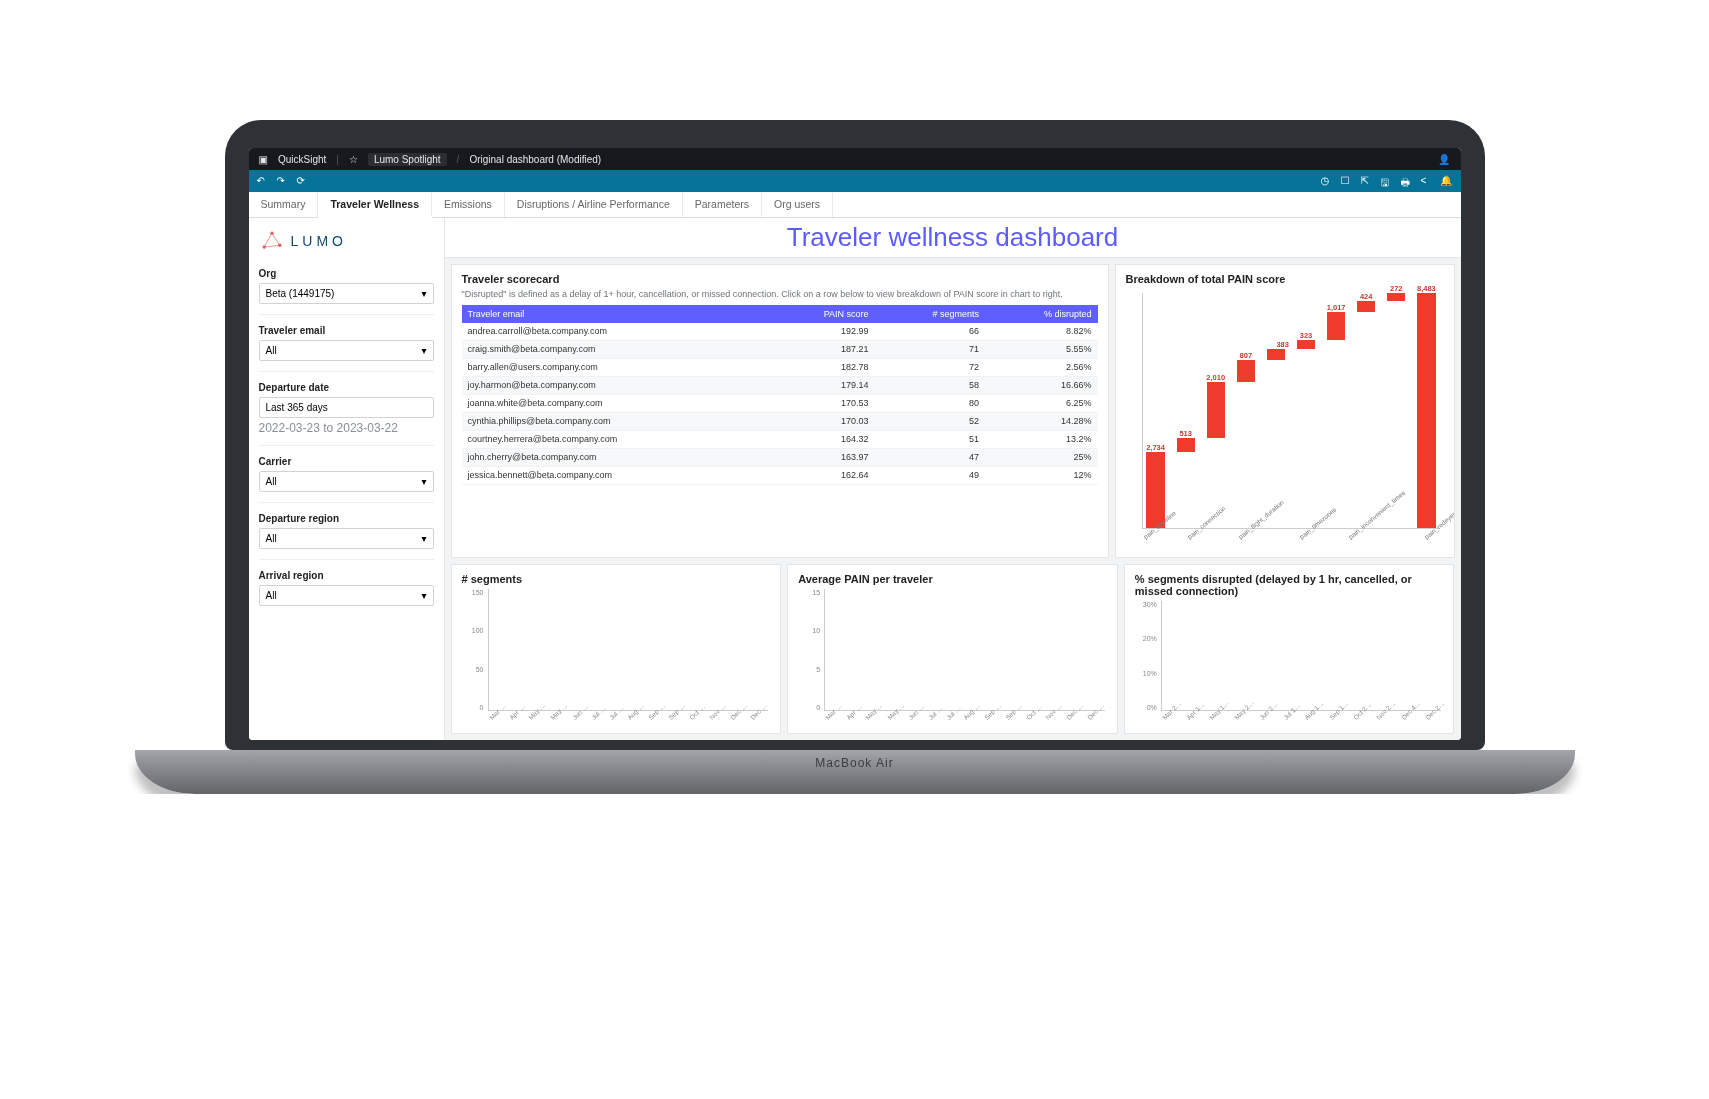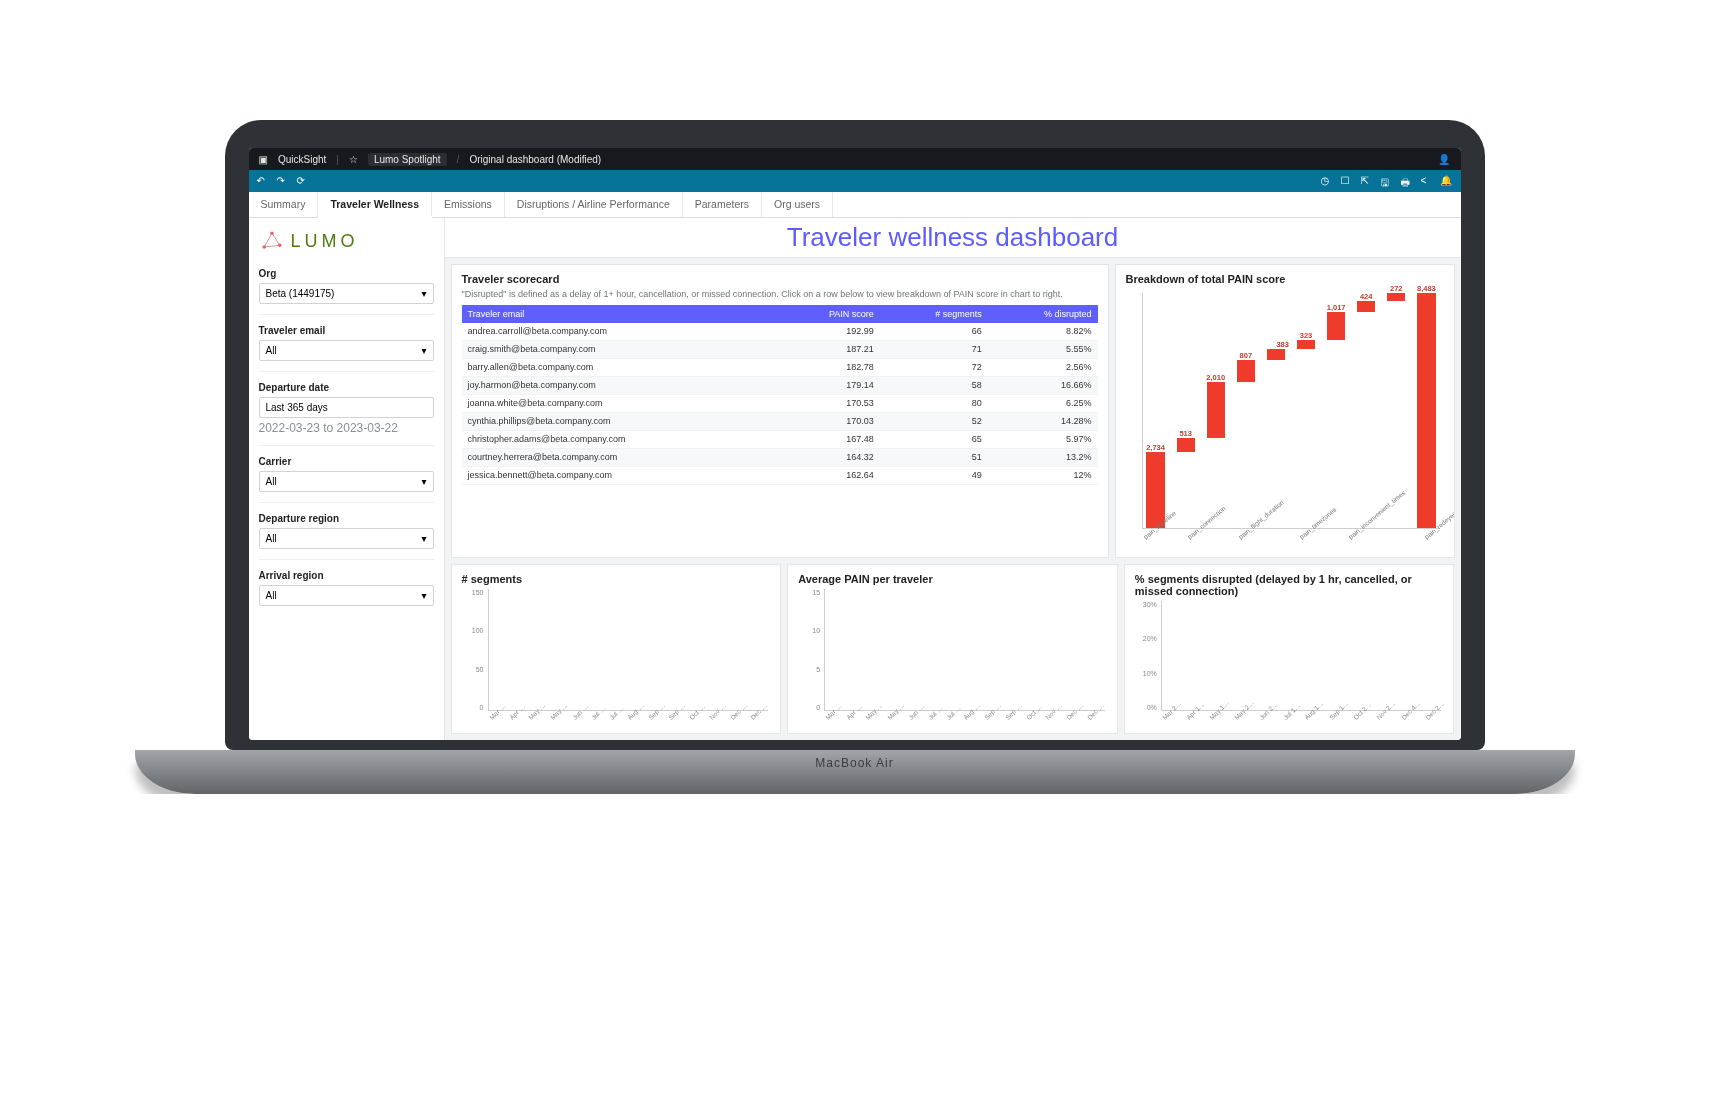--- a/index.html
+++ b/index.html
@@ -44,21 +44,21 @@
 .qs-tabs{background:#fff;border-bottom:1px solid #d9dcdf;display:flex;font-size:10.5px;color:#666;height:26px}
 .qs-tabs .tab{padding:6px 12px;border-right:1px solid #e6e8ea;cursor:pointer}
 .qs-tabs .tab.active{color:#222;font-weight:600;border-bottom:2px solid #fff;background:#fff;box-shadow:inset 0 -2px 0 #fff, 0 1px 0 #fff}
 .qs-tabs .tab.active{position:relative}
 
 
 .dash{flex:1;display:flex;overflow:hidden;background:#f2f3f4}
 .sidebar{width:196px;background:#fff;border-right:1px solid #e3e5e7;padding:6px 10px 0;display:flex;flex-direction:column;gap:10px;overflow:hidden}
 .brand-row{display:flex;align-items:center;gap:6px;height:34px}
 .brand-logo{width:26px;height:26px}
-.brand-text{font-size:18px;letter-spacing:4px;color:#4d7c0f}
+.brand-text{font-size:14px;letter-spacing:4px;color:#0c4a6e}
 
 .field label{font-size:10px;color:#222;font-weight:600;display:block;margin-bottom:4px}
 .field .select{border:1px solid #cfd3d7;border-radius:2px;font-size:10px;padding:4px 6px;display:flex;justify-content:space-between;align-items:center;background:#fff;cursor:pointer}
 .field .hint{font-size:12px;color:#8a8f94;margin-top:3px}
 .field hr{border:none;border-top:1px solid #eceef0;margin-top:10px}
 
 .mainarea{flex:1;display:flex;flex-direction:column;overflow:hidden}
 .herobar{display:flex;align-items:center;justify-content:center;background:#fff;border-bottom:1px solid #e3e5e7;height:40px}
 .hero-title{font-size:26px;color:#5b5bff;font-weight:500}
 
@@ -234,21 +234,21 @@
                         <td class="r">66</td>
                         <td class="r">8.82%</td>
                       </tr>
                       <tr>
                         <td>craig.smith@beta.company.com</td>
                         <td class="r">187.21</td>
                         <td class="r">71</td>
                         <td class="r">5.55%</td>
                       </tr>
                       <tr>
-                        <td>barry.allen@beta.company.com</td>
+                        <td>barry.allen@users.company.com</td>
                         <td class="r">182.78</td>
                         <td class="r">72</td>
                         <td class="r">2.56%</td>
                       </tr>
                       <tr>
                         <td>joy.harmon@beta.company.com</td>
                         <td class="r">179.14</td>
                         <td class="r">58</td>
                         <td class="r">16.66%</td>
                       </tr>
@@ -258,30 +258,30 @@
                         <td class="r">80</td>
                         <td class="r">6.25%</td>
                       </tr>
                       <tr>
                         <td>cynthia.phillips@beta.company.com</td>
                         <td class="r">170.03</td>
                         <td class="r">52</td>
                         <td class="r">14.28%</td>
                       </tr>
                       <tr>
-                        <td>christopher.adams@beta.company.com</td>
-                        <td class="r">167.48</td>
-                        <td class="r">65</td>
-                        <td class="r">5.97%</td>
-                      </tr>
-                      <tr>
                         <td>courtney.herrera@beta.company.com</td>
                         <td class="r">164.32</td>
                         <td class="r">51</td>
                         <td class="r">13.2%</td>
+                      </tr>
+                      <tr>
+                        <td>john.cherry@beta.company.com</td>
+                        <td class="r">163.97</td>
+                        <td class="r">47</td>
+                        <td class="r">25%</td>
                       </tr>
                       <tr>
                         <td>jessica.bennett@beta.company.com</td>
                         <td class="r">162.64</td>
                         <td class="r">49</td>
                         <td class="r">12%</td>
                       </tr>
                     </tbody>
                   </table>
               </div>

